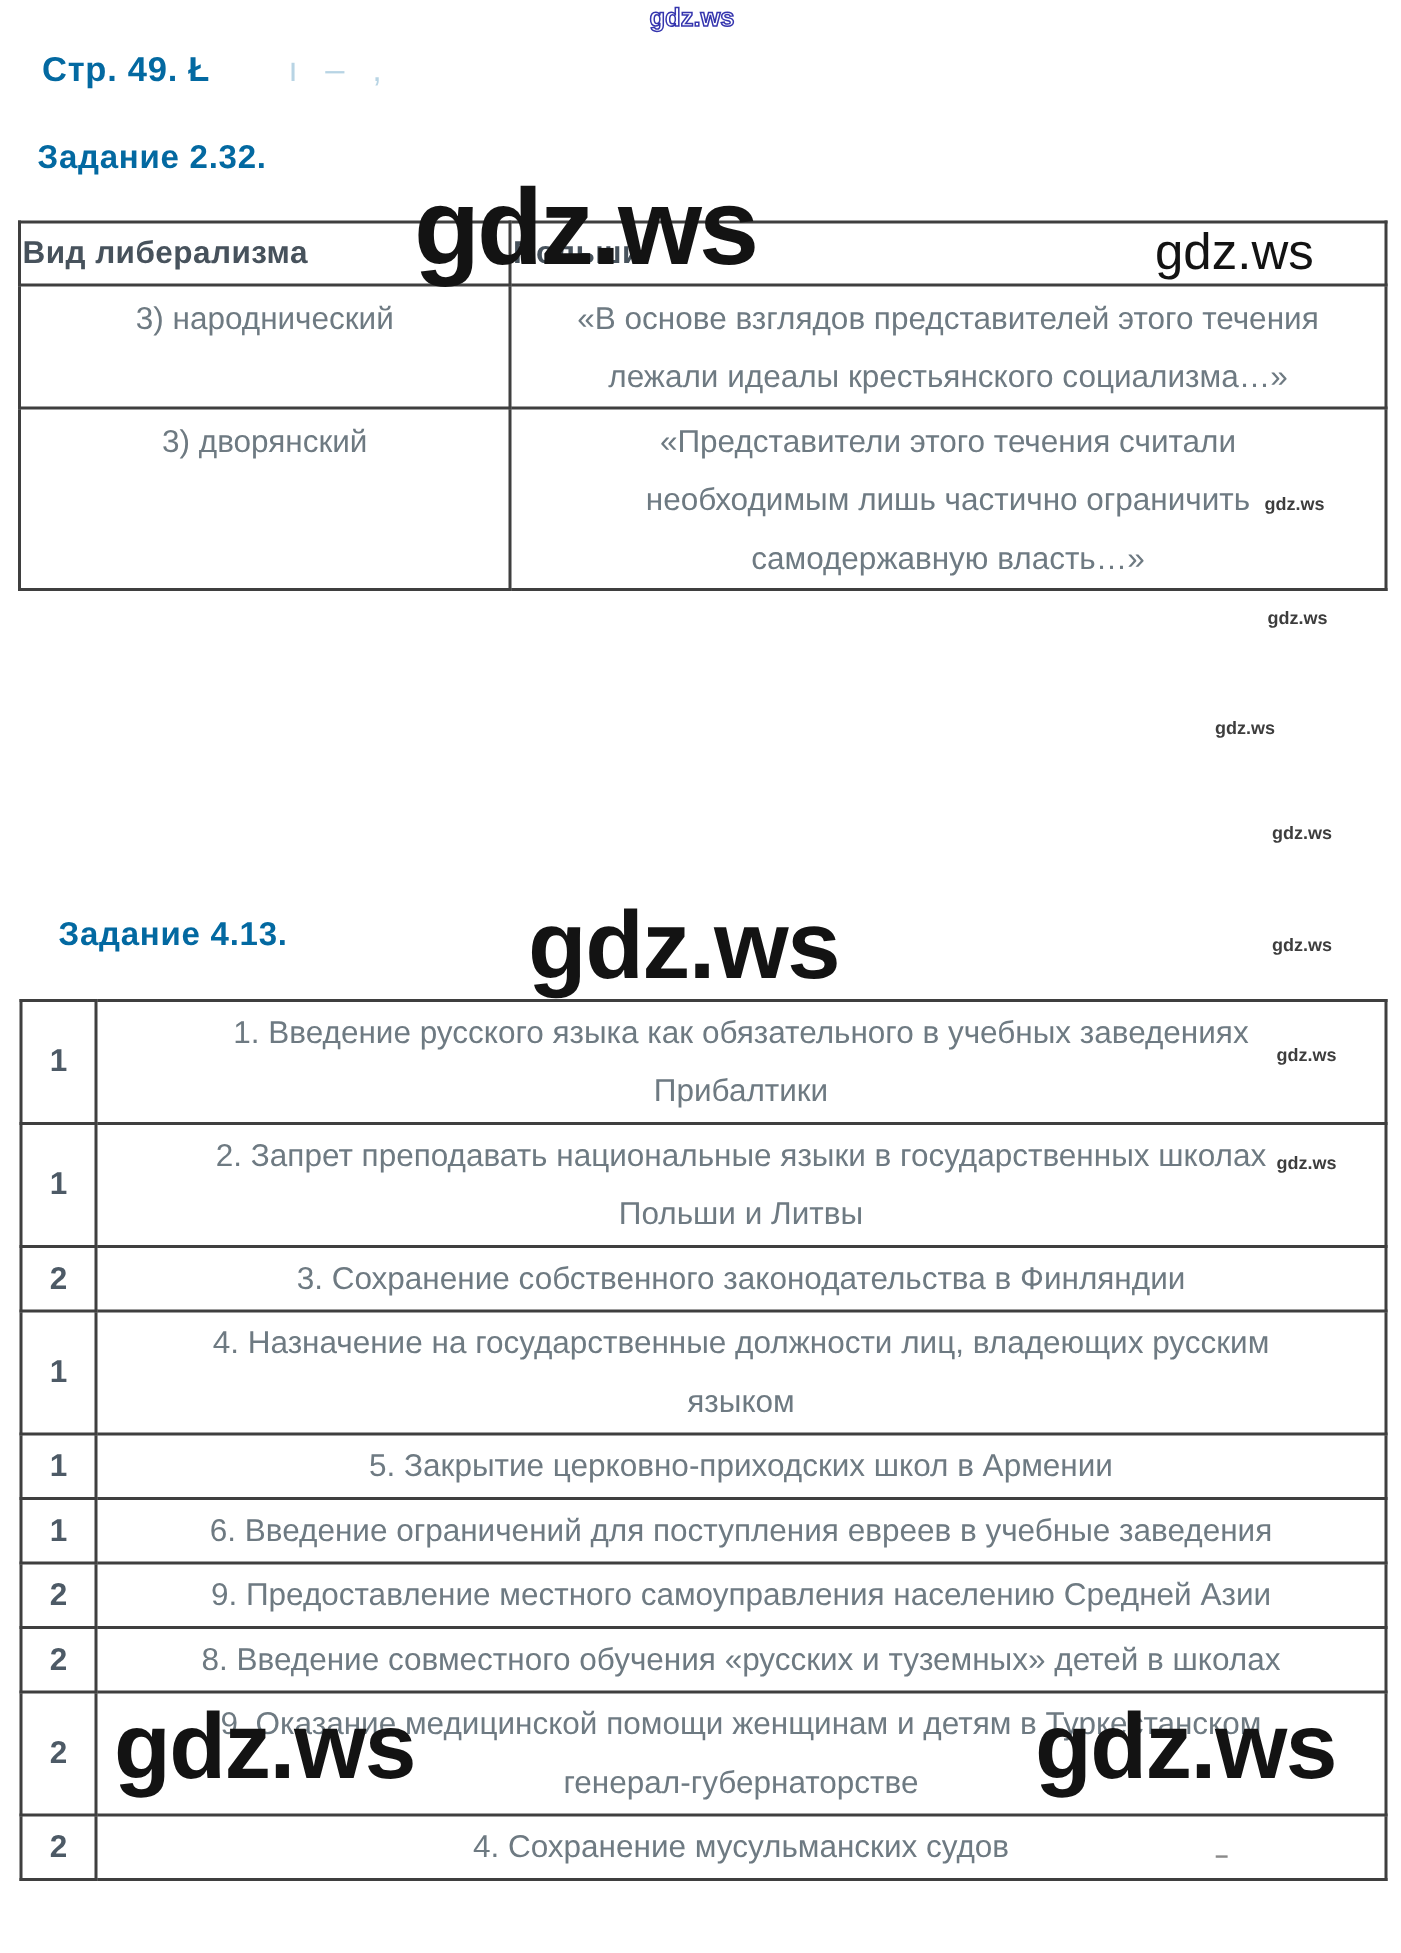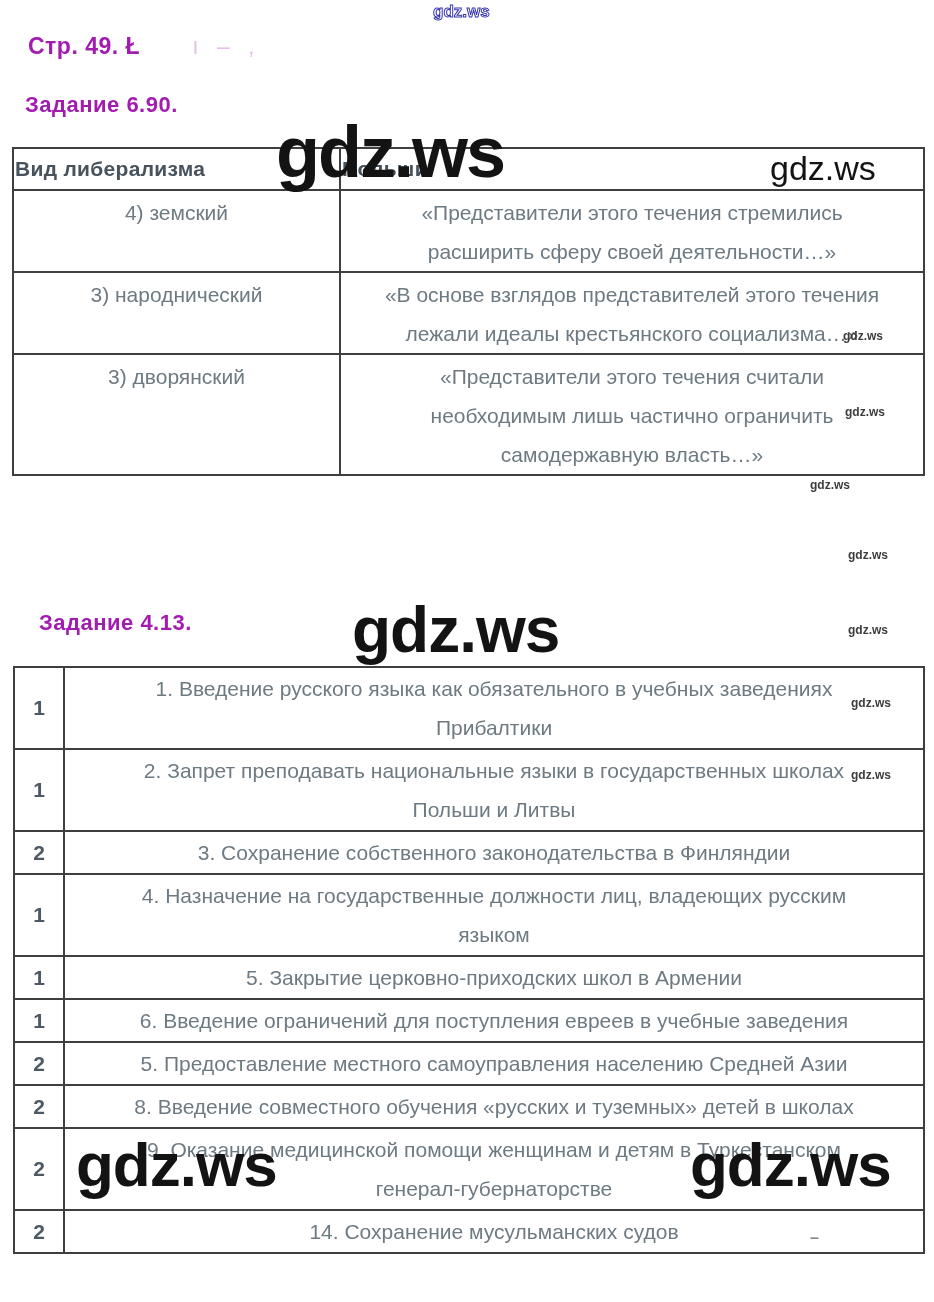--- a/index.html
+++ b/index.html
@@ -3,21 +3,21 @@
 <meta charset="utf-8">
 <style>
   html,body { margin:0; padding:0; background:#ffffff; }
   .page {
     position:relative; width:934px; height:1302px; background:#ffffff;
     font-family:"Liberation Sans", sans-serif; overflow:hidden;
   }
 
   
   .doc-heading {
-    position:absolute; font-weight:bold; color:#a21caf;
+    position:absolute; font-weight:bold; color:#0369a1;
     font-size:22px; white-space:nowrap; letter-spacing:0.5px;
   }
   #h-page  { left:28px; top:33px; font-size:23px; }
   #h-page .faded { opacity:0.28; font-weight:normal; margin-left:52px; letter-spacing:6px; }
   #h-task1 { left:25px; top:92px; }
   #h-task2 { left:39px; top:610px; }
 
   
   table { border-collapse:collapse; position:absolute; table-layout:fixed; }
   td, th { border:2px solid #3f3f3f; }
@@ -68,32 +68,28 @@
   .wm-dash { left:810px; top:1230px; font-size:16px; color:#8a8a8a; font-weight:bold; }
 </style>
 </head>
 <body>
 
 <div class="page">
 
   <div class="doc-heading" id="h-page">
     <span>Стр. 49. Ł</span><span class="faded">ı – ,</span>
   </div>
-  <div class="doc-heading" id="h-task1">Задание 6.90.</div>
+  <div class="doc-heading" id="h-task1">Задание 2.32.</div>
   <div class="doc-heading" id="h-task2">Задание 4.13.</div>
 
   <table id="table1">
     <tbody>
         <tr>
       <th class="col-kind">Вид либерализма</th>
       <th>Польши</th>
-    </tr>
-    <tr>
-      <td>4) земский</td>
-      <td>«Представители этого течения стремились<br>расширить сферу своей деятельности…»</td>
     </tr>
     <tr>
       <td>3) народнический</td>
       <td>«В основе взглядов представителей этого течения<br>лежали идеалы крестьянского социализма…»</td>
     </tr>
     <tr>
       <td>3) дворянский</td>
       <td>«Представители этого течения считали<br>необходимым лишь частично ограничить<br>самодержавную власть…»</td>
     </tr>
   </tbody>
@@ -120,33 +116,33 @@
     <tr>
       <td class="num">1</td>
       <td class="txt">5. Закрытие церковно-приходских школ в Армении</td>
     </tr>
     <tr>
       <td class="num">1</td>
       <td class="txt">6. Введение ограничений для поступления евреев в учебные заведения</td>
     </tr>
     <tr>
       <td class="num">2</td>
-      <td class="txt">5. Предоставление местного самоуправления населению Средней Азии</td>
+      <td class="txt">9. Предоставление местного самоуправления населению Средней Азии</td>
     </tr>
     <tr>
       <td class="num">2</td>
       <td class="txt">8. Введение совместного обучения «русских и туземных» детей в школах</td>
     </tr>
     <tr>
       <td class="num">2</td>
       <td class="txt">9. Оказание медицинской помощи женщинам и детям в Туркестанском<br>генерал-губернаторстве</td>
     </tr>
     <tr>
       <td class="num">2</td>
-      <td class="txt">14. Сохранение мусульманских судов</td>
+      <td class="txt">4. Сохранение мусульманских судов</td>
     </tr>
   </tbody>
     </table>
 
   <span class="wm wm-top">gdz.ws</span>
   <span class="wm wm-big-header">gdz.ws</span>
   <span class="wm wm-header-right">gdz.ws</span>
   <span class="wm wm-section">gdz.ws</span>
   <span class="wm wm-bottom-left">gdz.ws</span>
   <span class="wm wm-bottom-right">gdz.ws</span>

